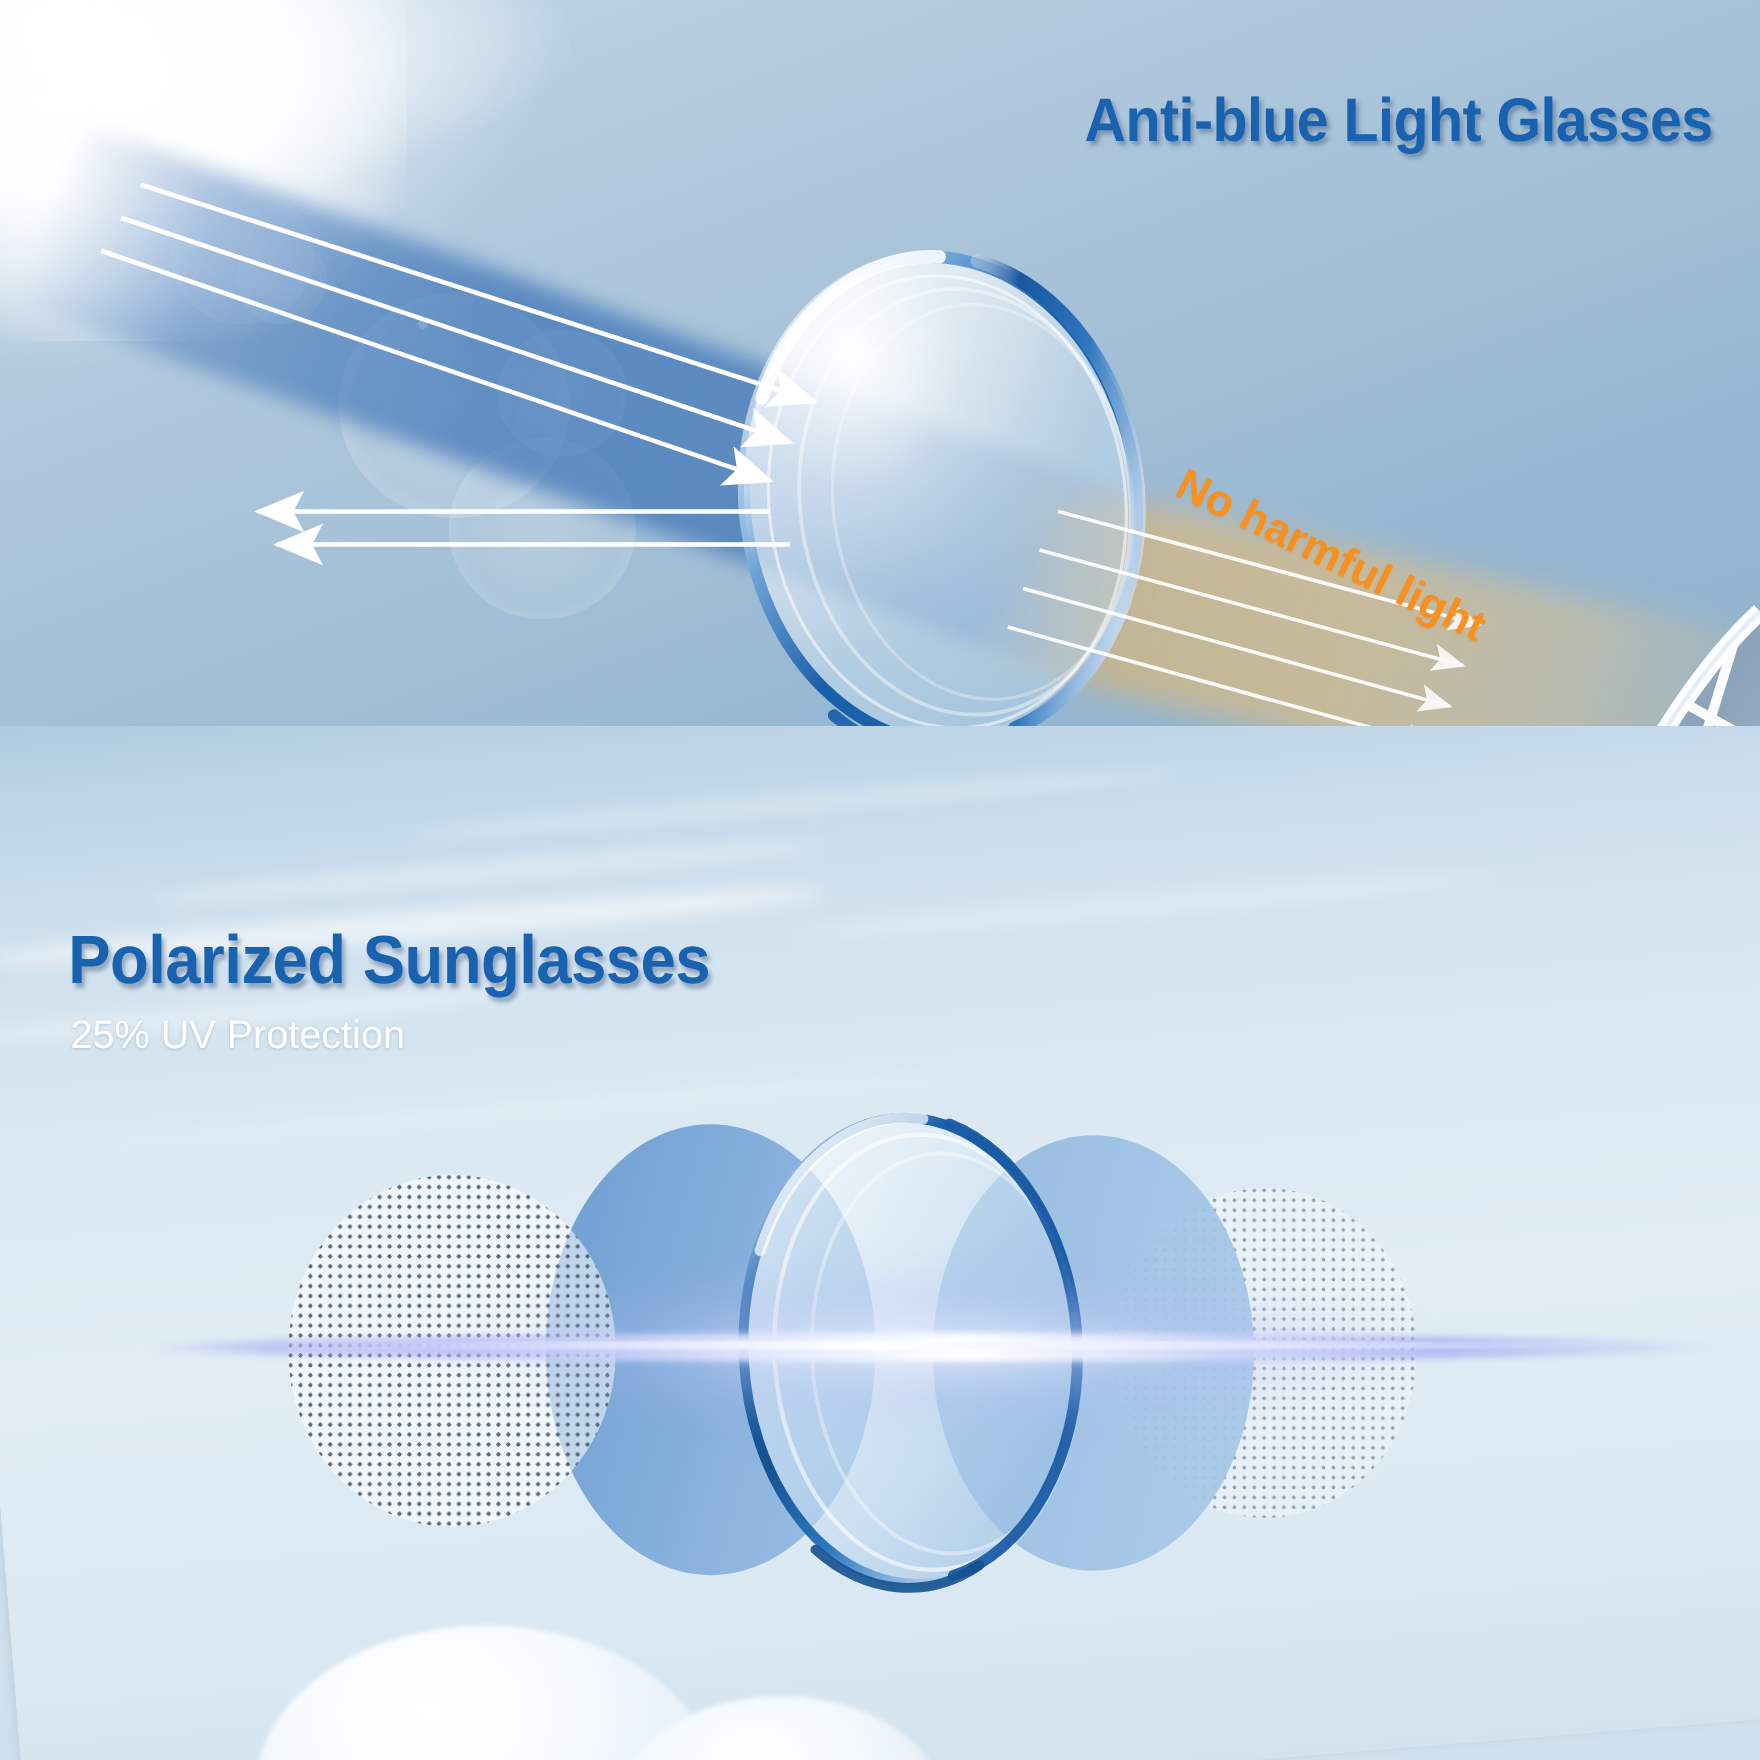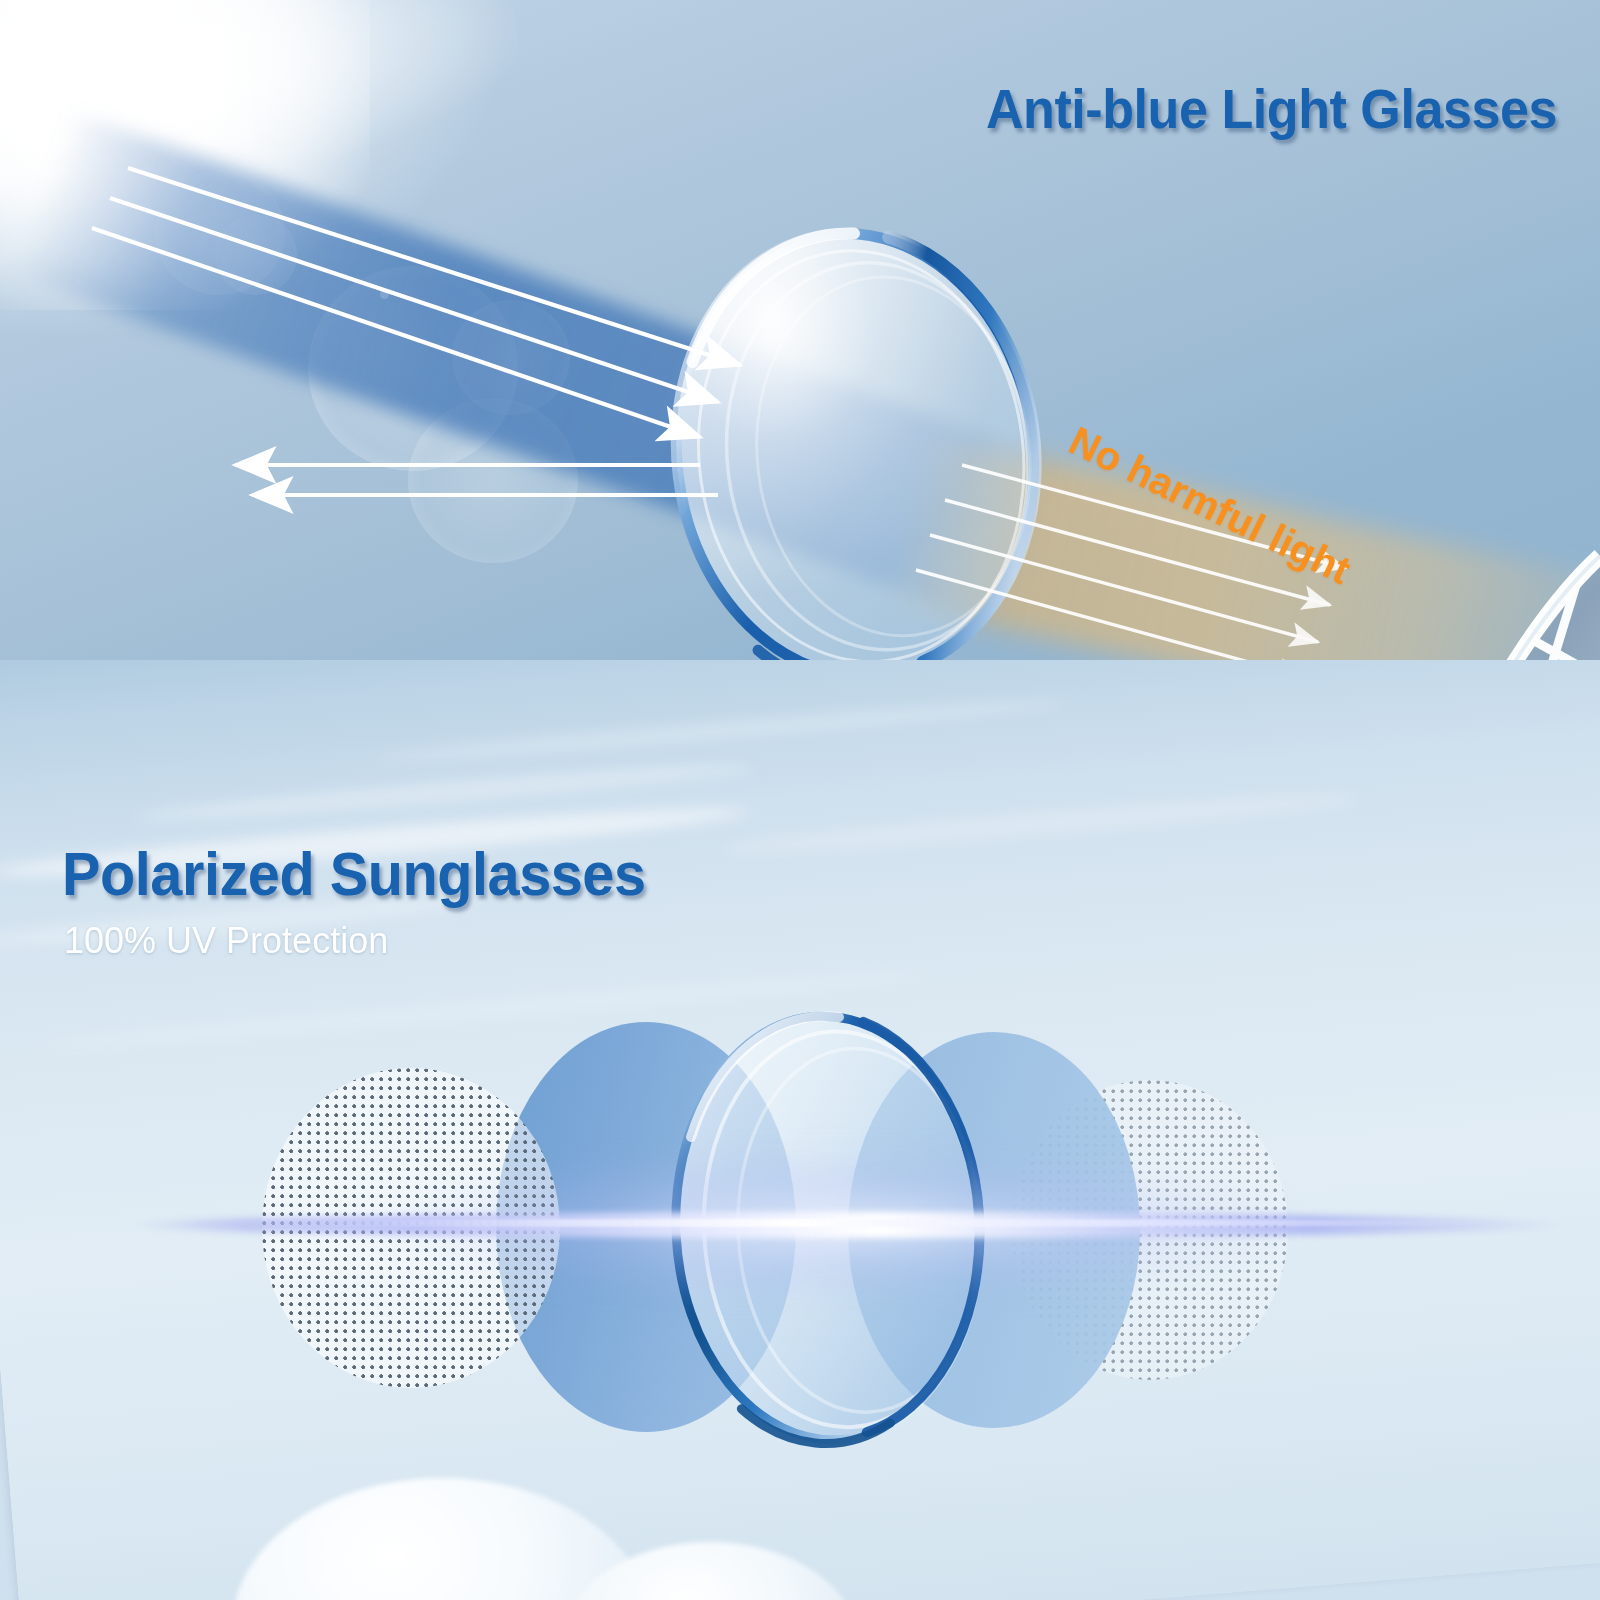--- a/index.html
+++ b/index.html
@@ -309,21 +309,21 @@
       <div class="wisp" style="left:420px;top:152px;width:700px;height:16px;opacity:.5;"></div>
       <div class="wisp" style="left:760px;top:268px;width:640px;height:20px;opacity:.45;"></div>
       <div class="wisp" style="left:60px;top:412px;width:900px;height:14px;opacity:.4;"></div>
     </div>
   </div>
 
   <div style="position:absolute;left:0;top:0;width:1461px;height:1600px;pointer-events:none;">
 
     <div class="title-blue" id="panel2-title">Polarized Sunglasses</div>
 
-    <div id="panel2-subtitle">100% UV Protection</div>
+    <div id="panel2-subtitle">25% UV Protection</div>
 
     <div class="lens-stack" style="top:0;">
 
       <div class="disc dotted right" style="left:1012px;top:1080px;width:276px;height:300px;"></div>
 
       <div class="disc bluefill right" style="left:848px;top:1032px;width:292px;height:396px;"></div>
 
       <div class="disc bluefill" style="left:496px;top:1022px;width:300px;height:410px;"></div>
 
       <div class="disc dotted" style="left:262px;top:1068px;width:298px;height:320px;"></div>

